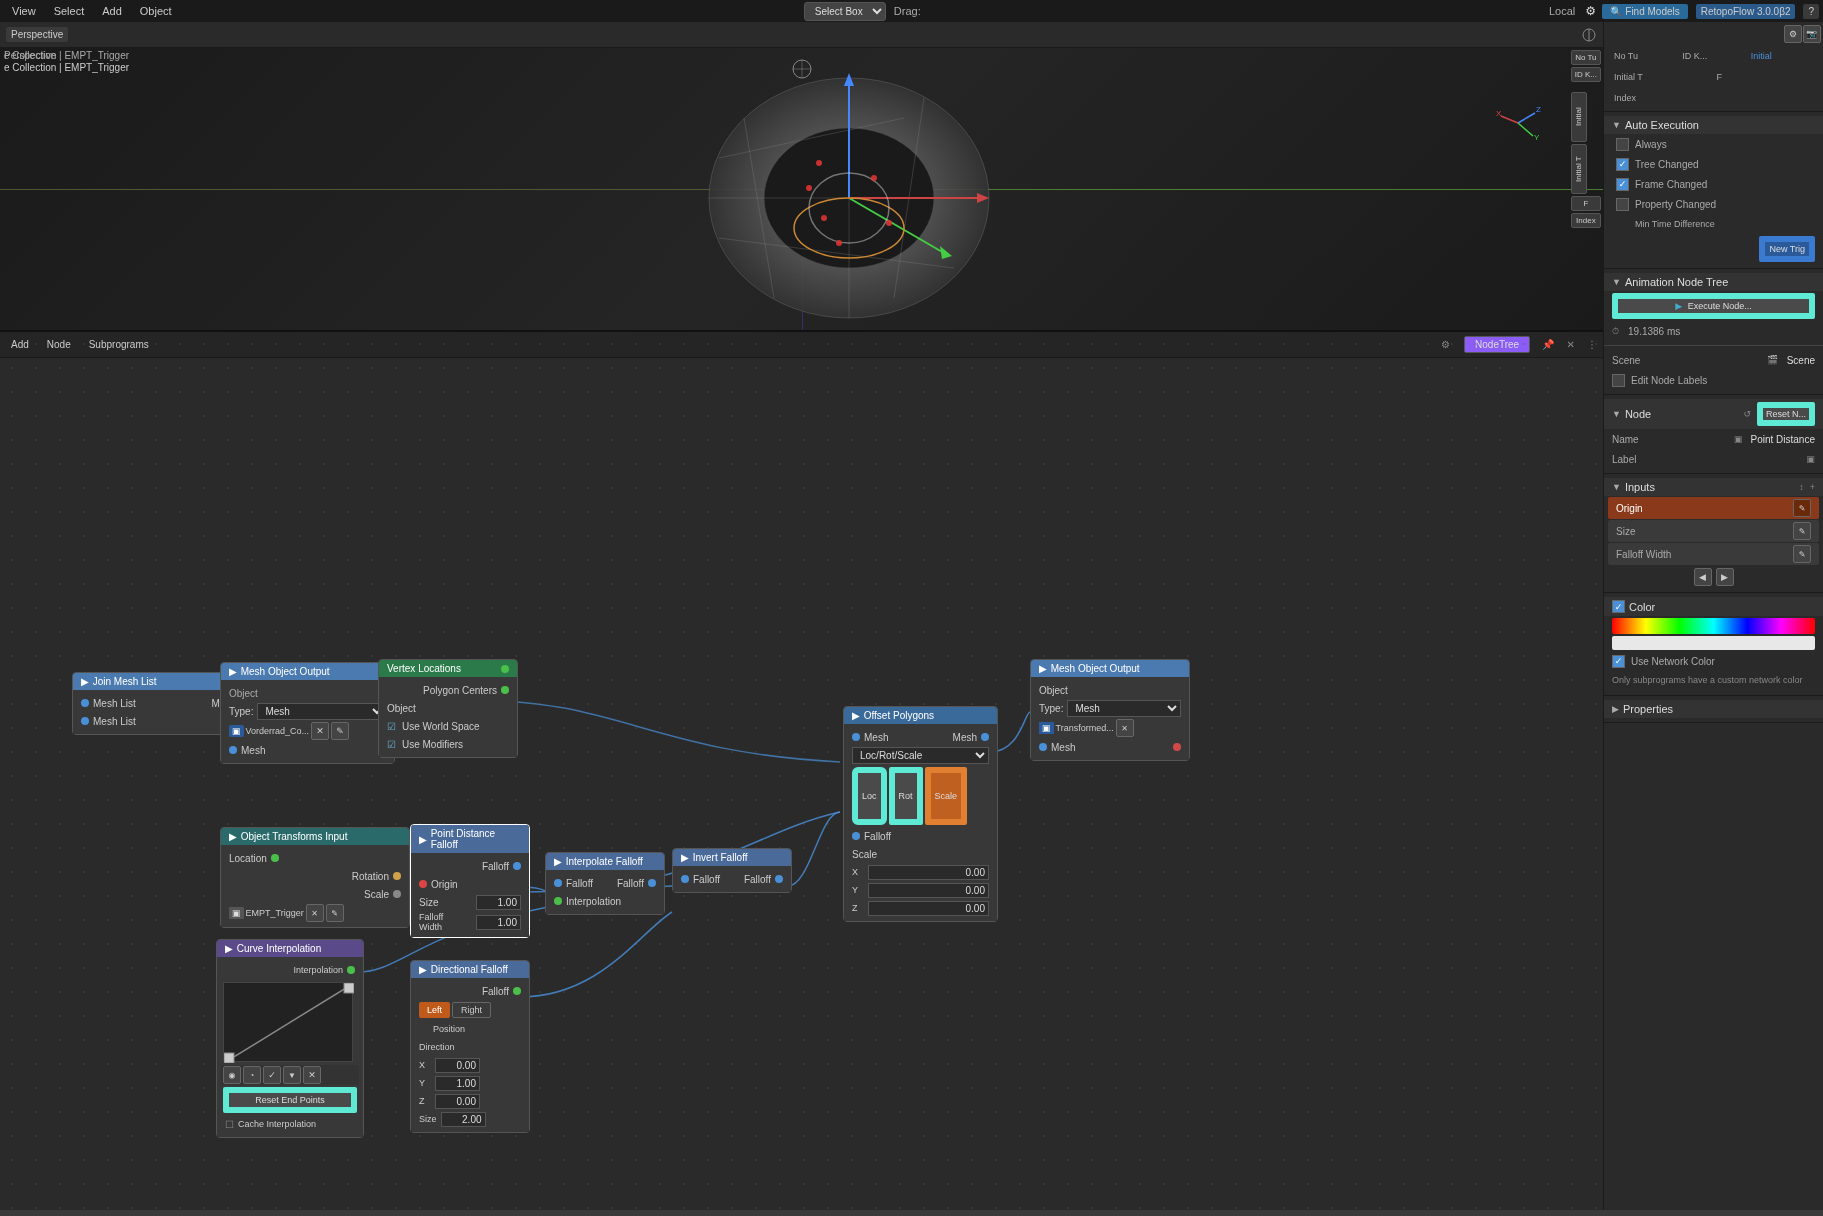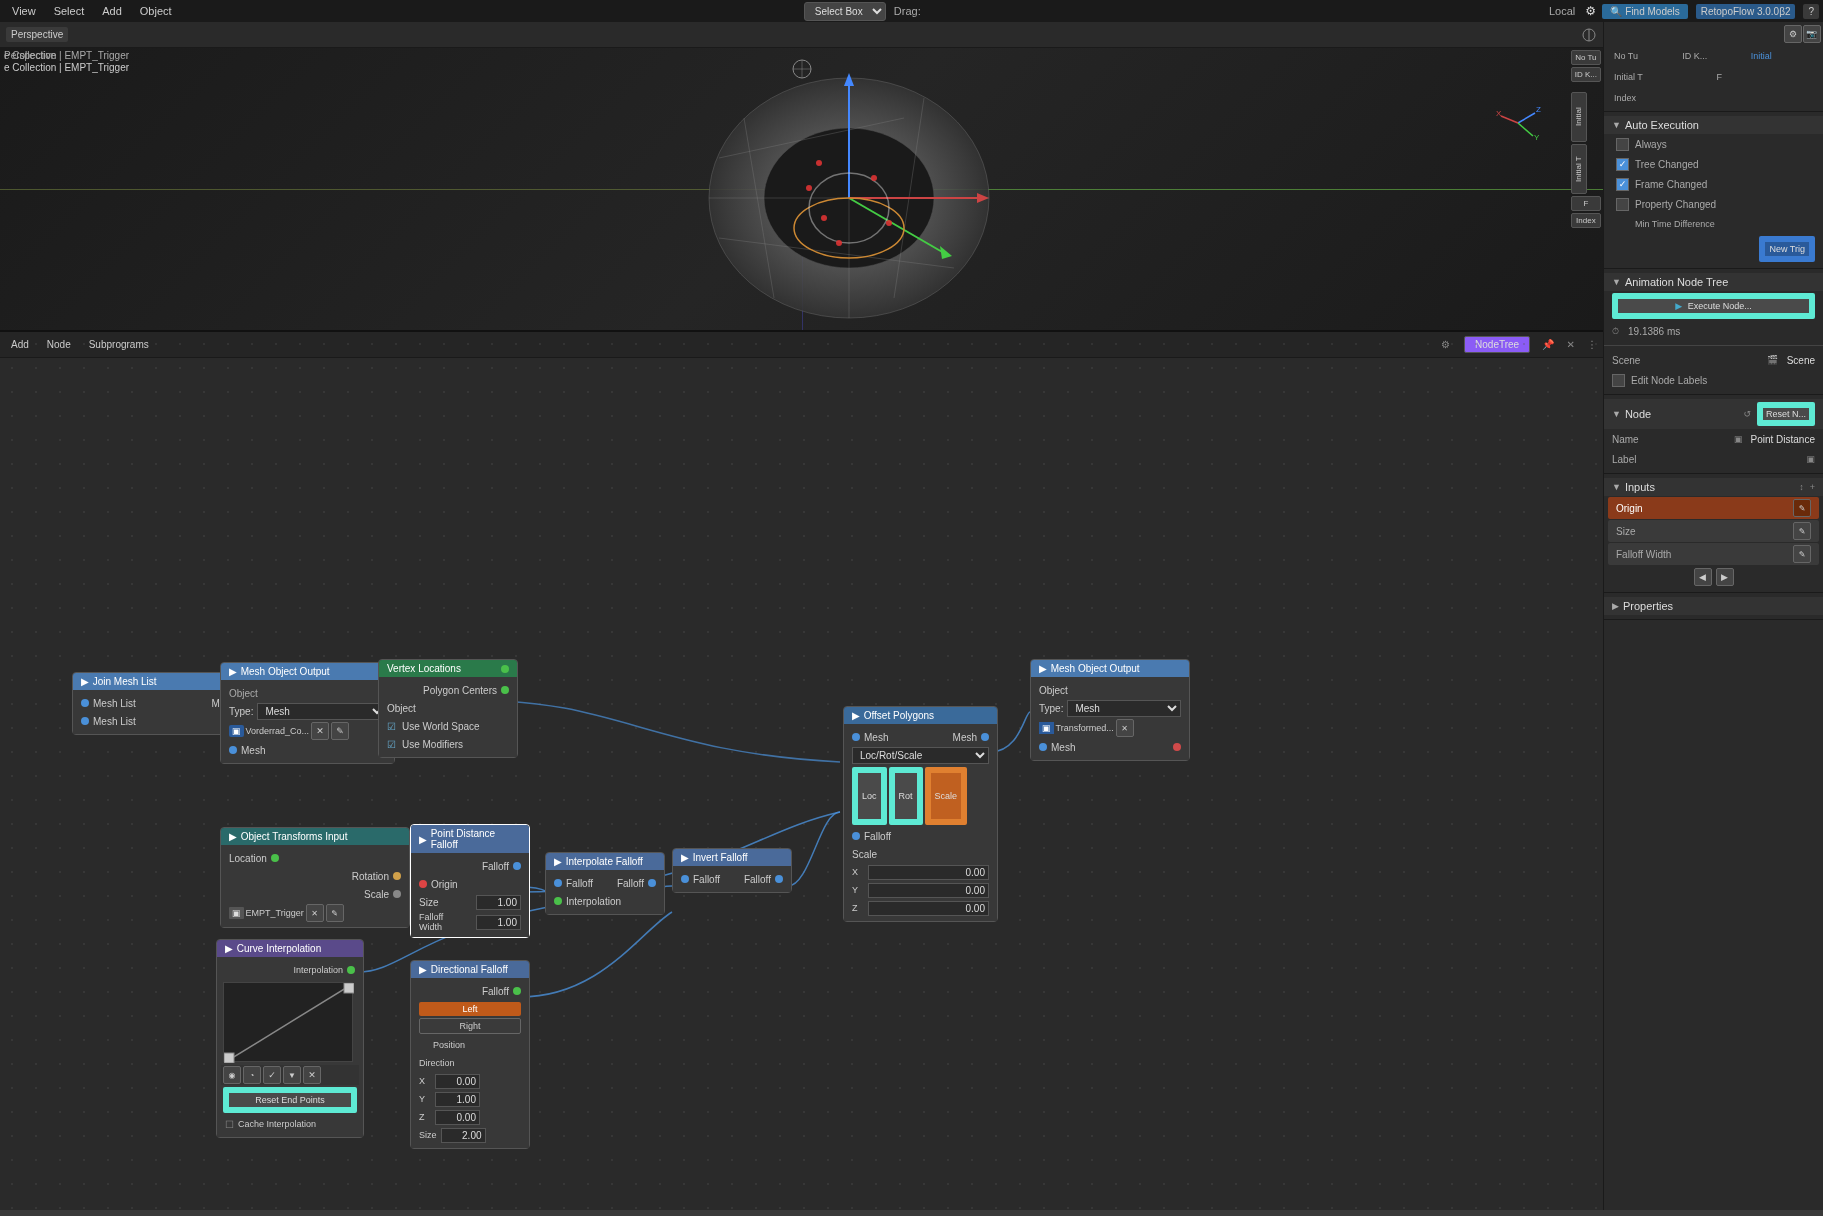--- a/index.html
+++ b/index.html
@@ -288,21 +288,20 @@
     
     .node-card.selected {
       border-color: #fff;
     }
 
     
     .dir-btns {
       display: flex;
       gap: 2px;
       padding: 2px 4px;
-      flex-direction: column;
     }
     .dir-btn-left {
       background: #c05a1a;
       border: none;
       color: white;
       font-size: 9px;
       padding: 2px 8px;
       cursor: pointer;
       border-radius: 2px;
     }
@@ -725,21 +724,21 @@
             <span style="flex:1"></span>
             <span class="node-label">Mesh</span>
             <span class="node-socket socket-blue"></span>
           </div>
           <div class="node-row">
             <select class="node-dropdown">
               <option>Loc/Rot/Scale</option>
             </select>
           </div>
           <div style="display:flex;gap:2px;padding:2px 4px;">
-            <button class="btn-small" style="font-size:9px;padding:18px 4px;">Loc</button>
+            <button class="btn-small" style="font-size:9px;padding:18px 4px;border-radius:6px;">Loc</button>
             <button class="btn-small" style="font-size:9px;padding:1px 4px;">Rot</button>
             <button class="btn-small" style="font-size:9px;padding:1px 4px;background:#c06020;border-color:#e08030;">Scale</button>
           </div>
           <div class="node-row">
             <span class="node-socket socket-blue"></span>
             <span class="node-label">Falloff</span>
           </div>
           <div class="node-row">
             <span class="node-label">Scale</span>
           </div>
@@ -913,20 +912,37 @@
         <span style="flex:1"></span>
         <span class="mini-icon-btn" style="font-size:8px;">✎</span>
       </div>
 
       <div style="display:flex;justify-content:center;gap:4px;padding:2px;">
         <span class="mini-icon-btn" style="font-size:9px;">◀</span>
         <span class="mini-icon-btn" style="font-size:9px;">▶</span>
       </div>
     </div>
 
+    <div class="rp-section">
+      <div class="rp-section-header">
+        <div class="rp-checkbox checked"></div>
+        <span>Color</span>
+      </div>
+
+      <div class="color-strip"></div>
+
+      <div style="height:14px;background:#e8e8e8;margin:1px 8px;border-radius:2px;"></div>
+      <div class="rp-row">
+        <div class="rp-checkbox checked"></div>
+        <span class="rp-label">Use Network Color</span>
+      </div>
+      <div class="rp-row" style="padding-left:8px;">
+        <span class="rp-label" style="font-size:9px;color:#888;white-space:normal;line-height:1.3;">Only subprograms have a custom network color</span>
+      </div>
+    </div>
 
     <div class="rp-section">
       <div class="rp-section-header">
         <span class="arrow">▶</span>
         <span>Properties</span>
       </div>
     </div>
 
   </div>
 </div>

